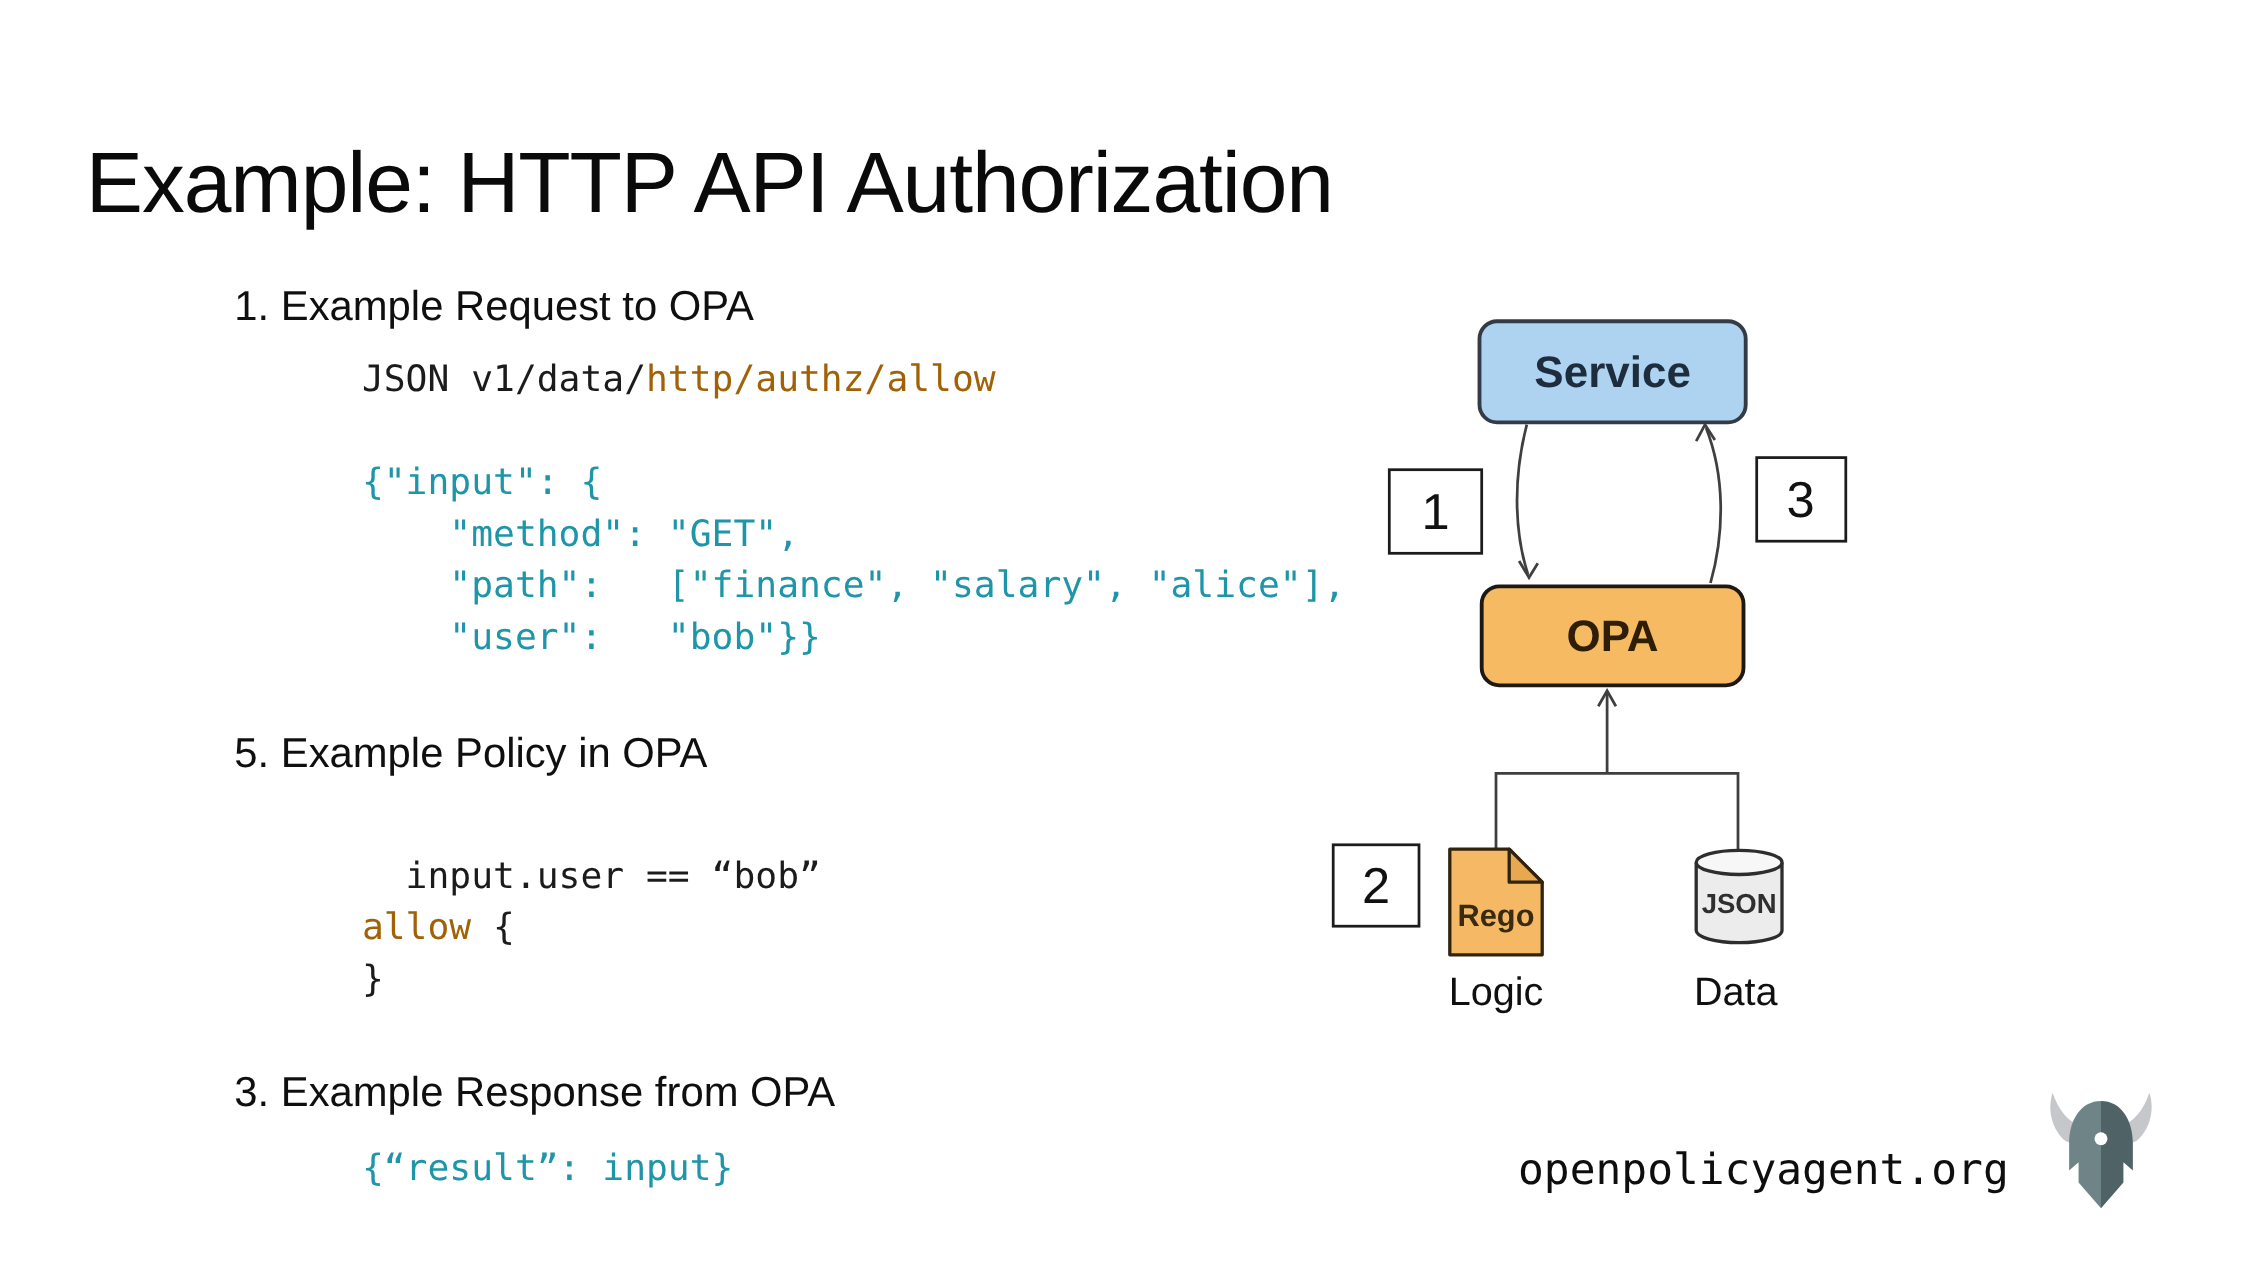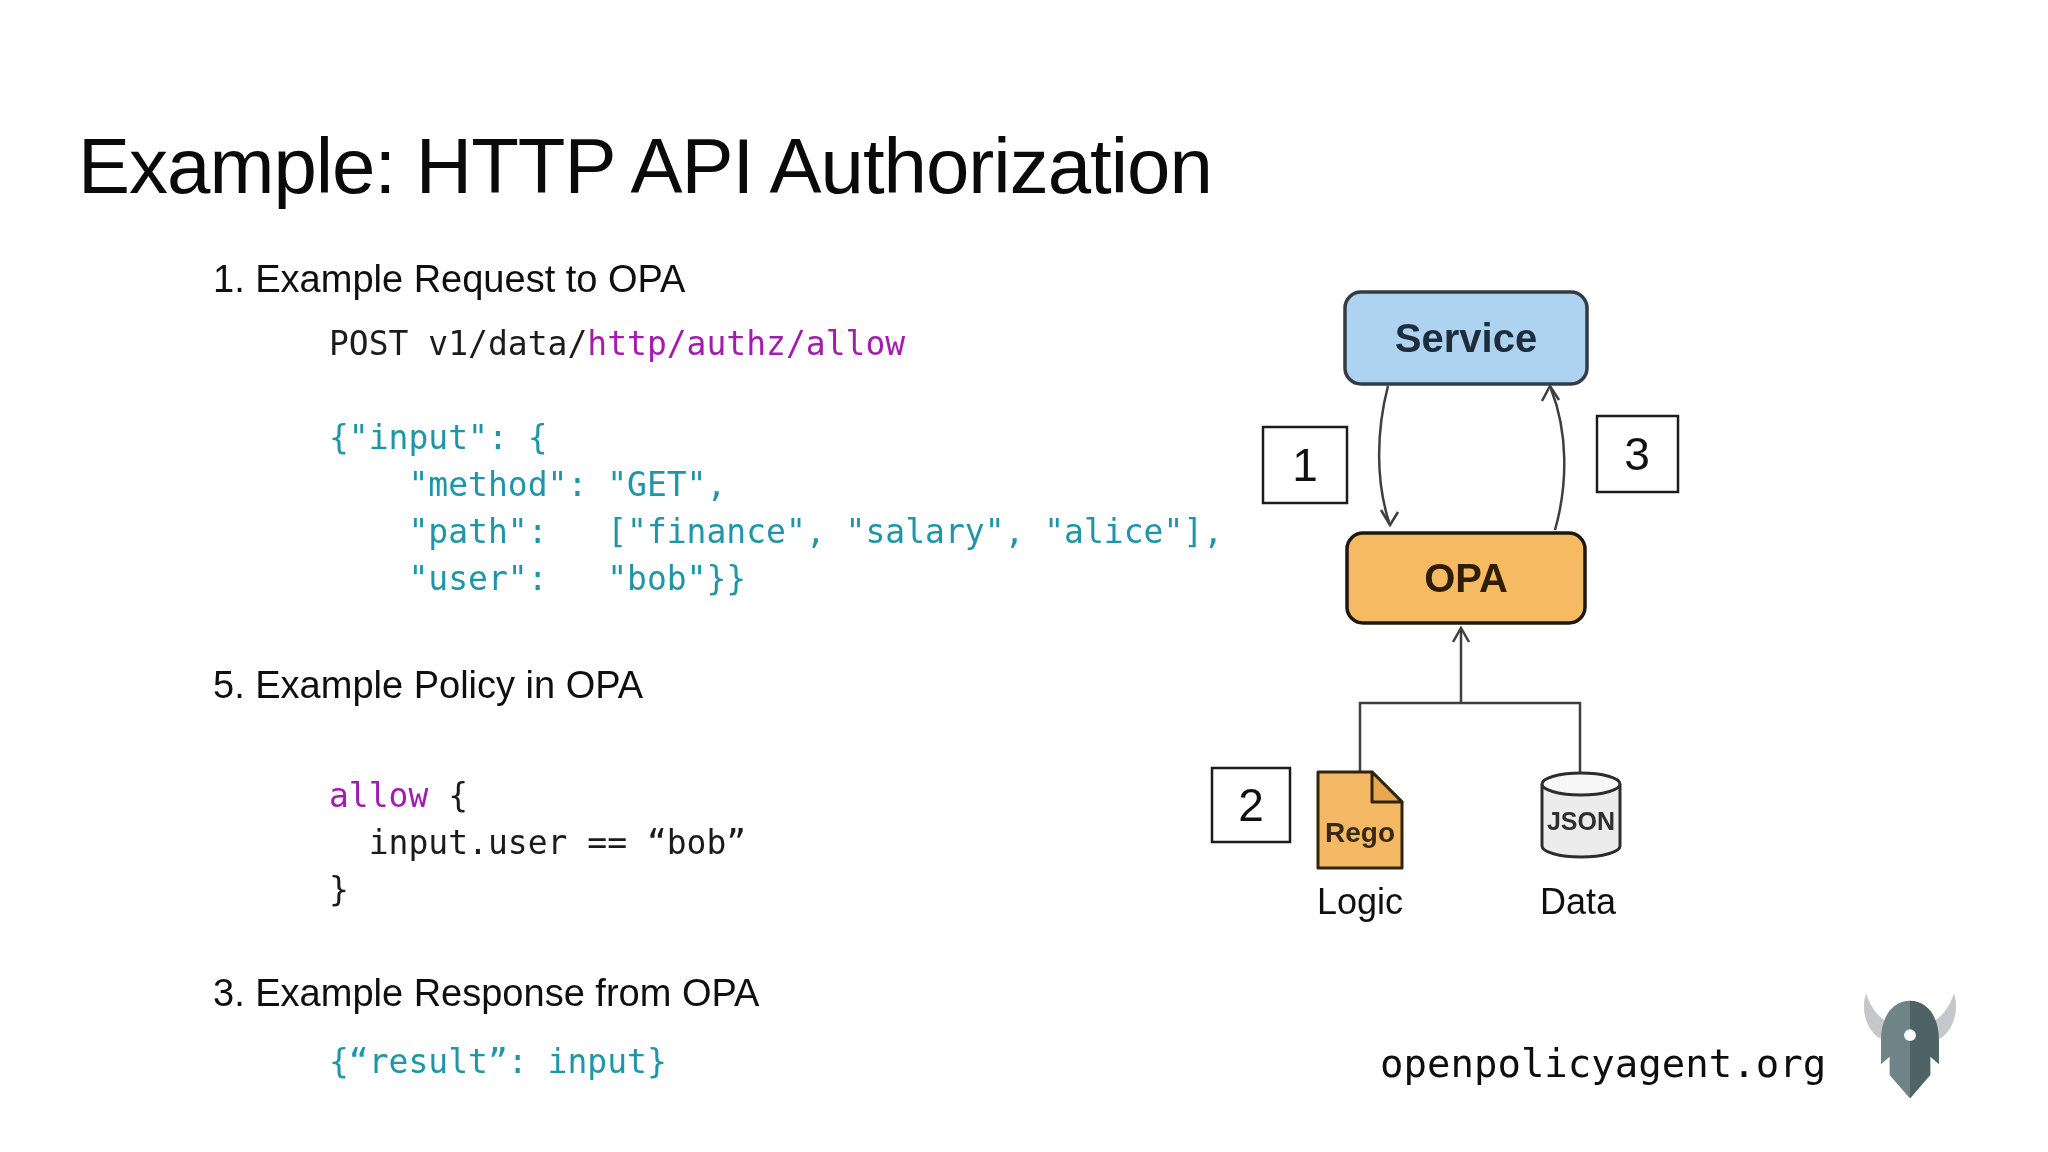--- a/index.html
+++ b/index.html
@@ -22,53 +22,53 @@
     font-size:38px;line-height:42px;font-weight:400;color:#0f0f0f;
     white-space:nowrap;
   }
   .code{
     position:absolute;left:329px;
     font-family:"DejaVu Sans Mono", monospace;
     font-size:33px;
   }
   .cl{height:47px;line-height:47px;white-space:pre;}
   .c-black{color:#1b1b1b;}
-  .c-orange{color:#a21caf;margin-top:24px;}
+  .c-orange{color:#a16207;margin-top:24px;}
   .c-teal{color:#1e95a8;}
   .footer-url{
     position:absolute;left:1380px;top:1040px;
     font-family:"DejaVu Sans Mono", monospace;
     font-size:39px;line-height:48px;color:#0e0e0e;white-space:nowrap;
   }
   .diagram-svg{position:absolute;left:1200px;top:280px;}
   .logo-svg{position:absolute;left:1856px;top:988px;}
   svg text{font-family:"Liberation Sans", sans-serif;}
 </style>
 </head>
 <body>
 
 <div class="slide">
 
   <div class="title">Example: HTTP API Authorization</div>
 
   <div class="sec-heading" style="top:258px">1. Example Request to OPA</div>
   <div class="code" style="top:320px">
-    <div class="cl"><span class="c-black">POST v1/data/</span><span class="c-orange">http/authz/allow</span></div>
+    <div class="cl"><span class="c-black">JSON v1/data/</span><span class="c-orange">http/authz/allow</span></div>
     <div class="cl"></div>
     <div class="cl"><span class="c-teal">{"input": {</span></div>
     <div class="cl"><span class="c-teal">    "method": "GET",</span></div>
     <div class="cl"><span class="c-teal">    "path":   ["finance", "salary", "alice"],</span></div>
     <div class="cl"><span class="c-teal">    "user":   "bob"}}</span></div>
   </div>
 
   <div class="sec-heading" style="top:664px">5. Example Policy in OPA</div>
   <div class="code" style="top:725px">
     <div class="cl"></div>
+    <div class="cl"><span class="c-black">  input.user == “bob”</span></div>
     <div class="cl"><span class="c-orange">allow</span><span class="c-black"> {</span></div>
-    <div class="cl"><span class="c-black">  input.user == “bob”</span></div>
     <div class="cl"><span class="c-black">}</span></div>
   </div>
 
   <div class="sec-heading" style="top:972px">3. Example Response from OPA</div>
   <div class="code" style="top:1038px">
     <div class="cl"><span class="c-teal">{“result”: input}</span></div>
   </div>
 
   <svg class="diagram-svg" width="560" height="660" viewBox="0 0 560 660">
 

